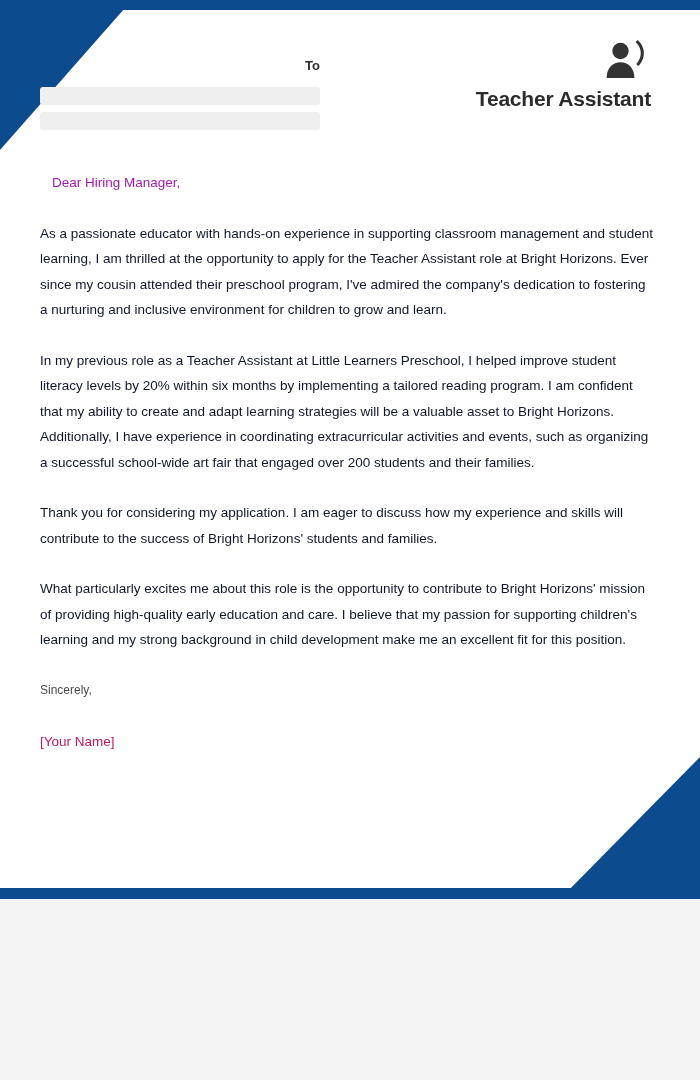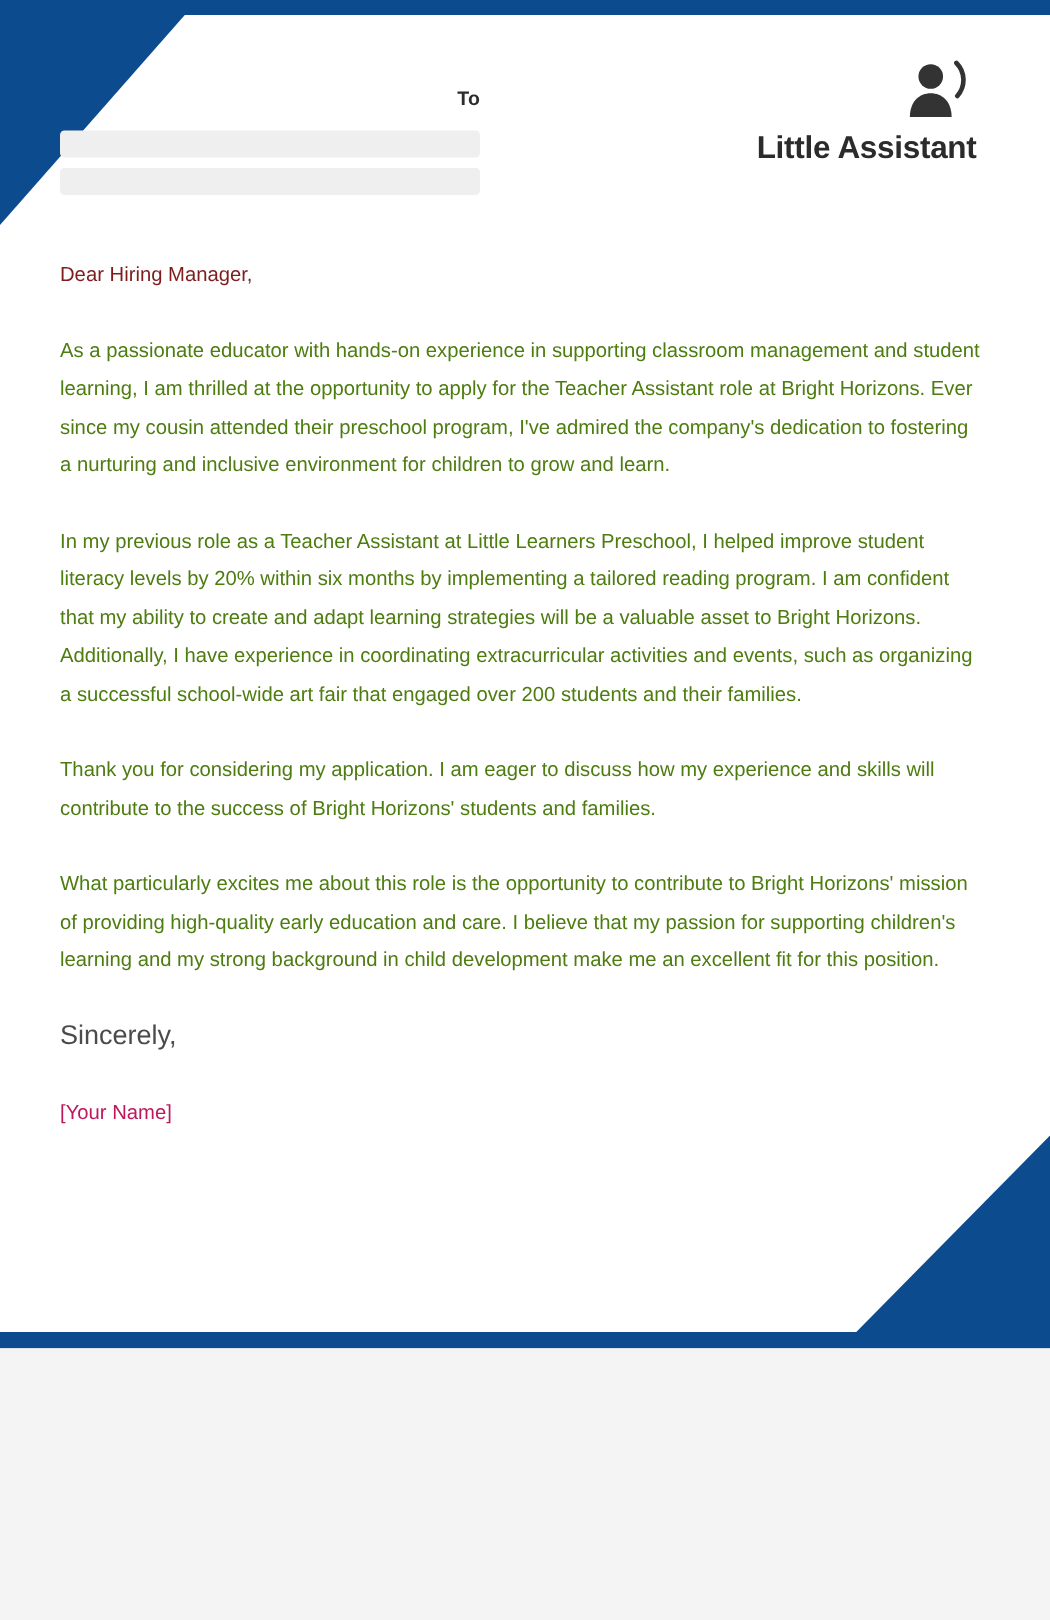--- a/index.html
+++ b/index.html
@@ -137,36 +137,36 @@
   .letter-body {
     position: absolute;
     left: 40px;
     top: 170px;
     width: 616px;
   }
 
   .salutation {
     font-size: 13.5px;
     line-height: 25.5px;
-    color: #7f1d1d;
-    margin: 0 0 25px 0;
+    color: #a21caf;
+    margin: 0 0 25px 12px;
   }
 
   .para {
     font-size: 13.5px;
     line-height: 25.5px;
-    color: #4d7c0f;
+    color: #0f172a;
     margin: 0 0 25px 0;
     text-align: left;
   }
 
   .para:last-child { margin-bottom: 0; }
 
   .closing {
-    font-size: 18px;
+    font-size: 12px;
     line-height: 25.5px;
     color: #4b4b4b;
     margin: 0 0 26px 0;
   }
 
   .signature-name {
     font-size: 13.5px;
     line-height: 25.5px;
     color: #be185d;
     margin: 0;
@@ -198,21 +198,21 @@
         <div class="to-bar first"></div>
         <div class="to-bar second"></div>
       </div>
 
       <div class="brand-block">
         <svg class="person-icon" viewBox="0 0 42 40" aria-hidden="true">
           <circle cx="15.5" cy="11" r="8.2" fill="#333333"></circle>
           <path d="M1.6 38 C1.6 27.6 8.0 22.2 15.5 22.2 C23.0 22.2 29.4 27.6 29.4 38 Z" fill="#333333"></path>
           <path d="M32.6 2.0 C38.6 8.0 38.9 17.4 33.2 24.0" stroke="#333333" stroke-width="3.1" fill="none" stroke-linecap="round"></path>
         </svg>
-        <div class="job-title">Little Assistant</div>
+        <div class="job-title">Teacher Assistant</div>
       </div>
 
     </div>
 
     <div class="letter-body">
       <p class="salutation">Dear Hiring Manager,</p>
       <p class="para">As a passionate educator with hands-on experience in supporting classroom management and student learning, I am thrilled at the opportunity to apply for the Teacher Assistant role at Bright Horizons. Ever since my cousin attended their preschool program, I've admired the company's dedication to fostering a nurturing and inclusive environment for children to grow and learn.</p>
       <p class="para">In my previous role as a Teacher Assistant at Little Learners Preschool, I helped improve student literacy levels by 20% within six months by implementing a tailored reading program. I am confident that my ability to create and adapt learning strategies will be a valuable asset to Bright Horizons. Additionally, I have experience in coordinating extracurricular activities and events, such as organizing a successful school-wide art fair that engaged over 200 students and their families.</p>
       <p class="para">Thank you for considering my application. I am eager to discuss how my experience and skills will contribute to the success of Bright Horizons' students and families.</p>
       <p class="para">What particularly excites me about this role is the opportunity to contribute to Bright Horizons' mission of providing high-quality early education and care. I believe that my passion for supporting children's learning and my strong background in child development make me an excellent fit for this position.</p>

